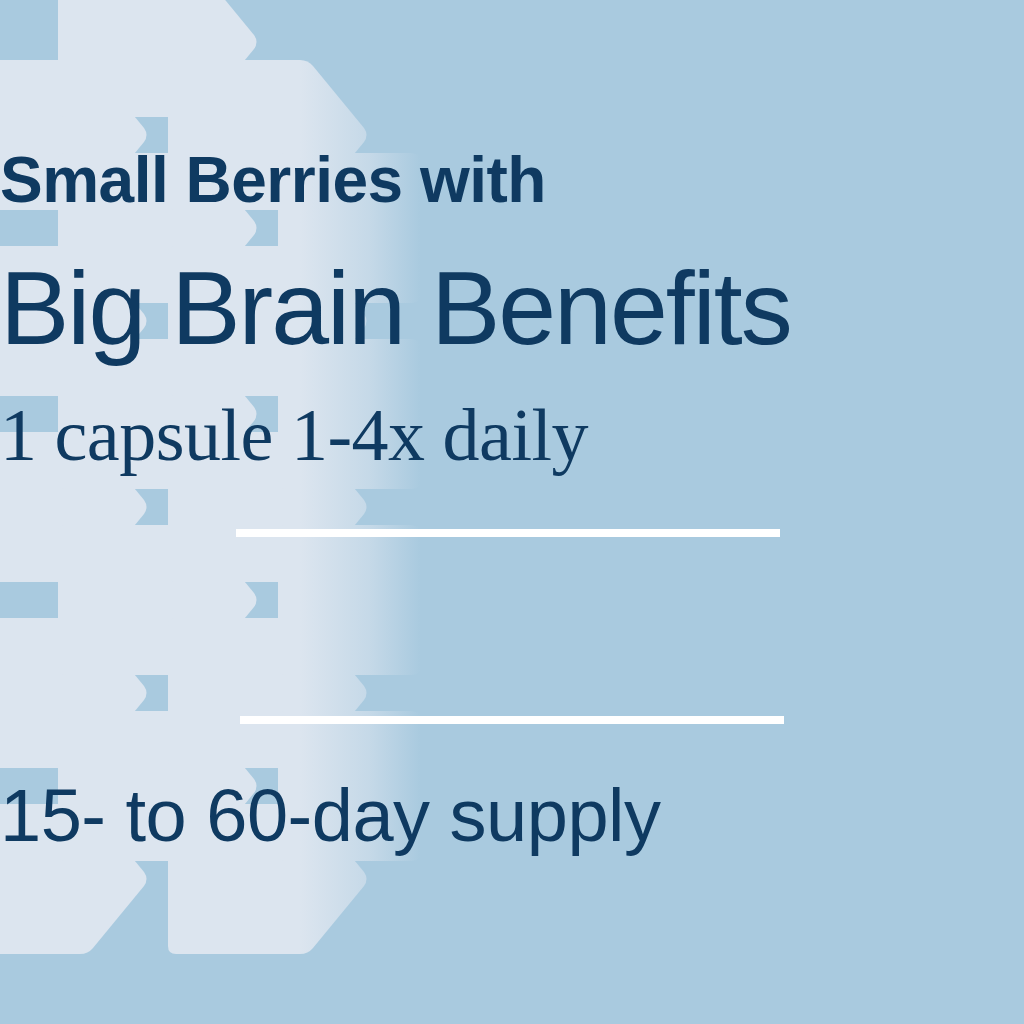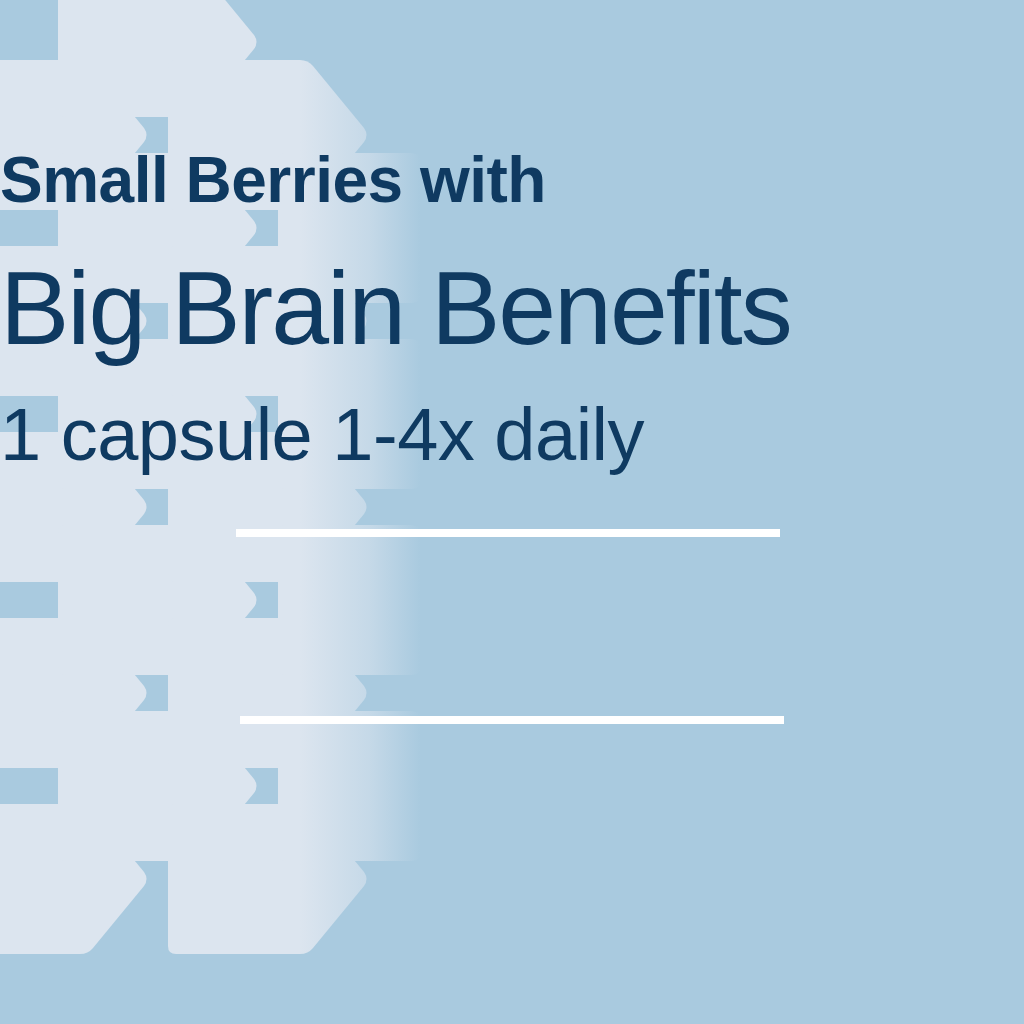--- a/index.html
+++ b/index.html
@@ -70,20 +70,21 @@
     font-size: 104px;
     font-weight: 400;
     letter-spacing: -2px;
     margin-top: 24px;
   }
   #fact-1 {
     top: 398px;
     font-size: 74px;
     font-weight: 400;
     letter-spacing: -0.5px;
+    font-family: Liberation Serif, serif;
   }
   #fact-2 {
     top: 587px;
     font-size: 74px;
     font-weight: 400;
     letter-spacing: -0.5px;
   }
   #fact-3 {
     top: 779px;
     font-size: 74px;
@@ -154,15 +155,16 @@
 
     <div class="tline" id="headline">Big Brain Benefits</div>
 
     <div class="tline" id="fact-1">1 capsule 1-4x daily</div>
 
     <div class="rule" id="rule-1"></div>
 
 
     <div class="rule" id="rule-2"></div>
 
+    <div class="tline" id="fact-3">15- to 60-day supply</div>
 
   </div>
 </div>
 
 </body></html>

